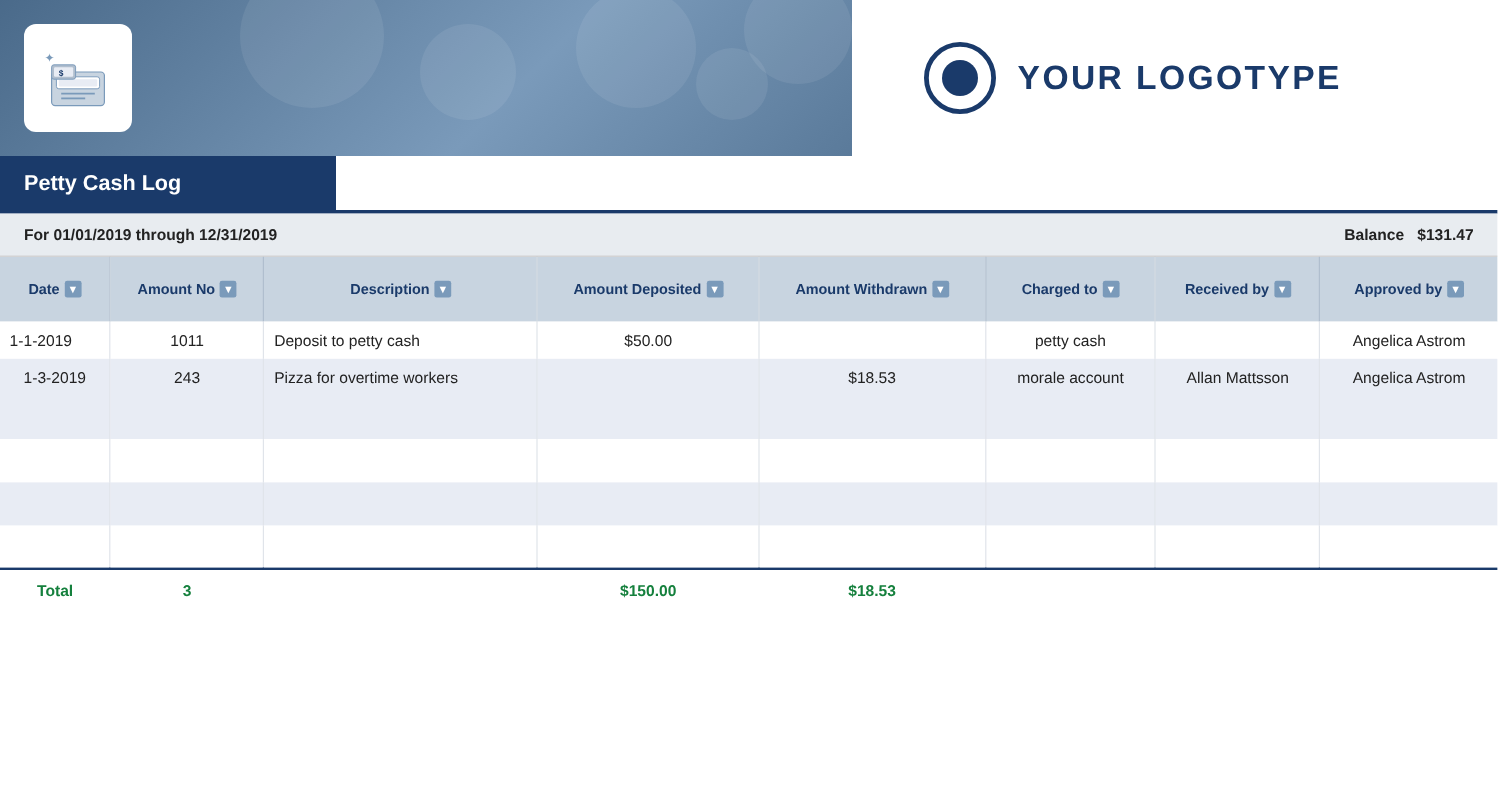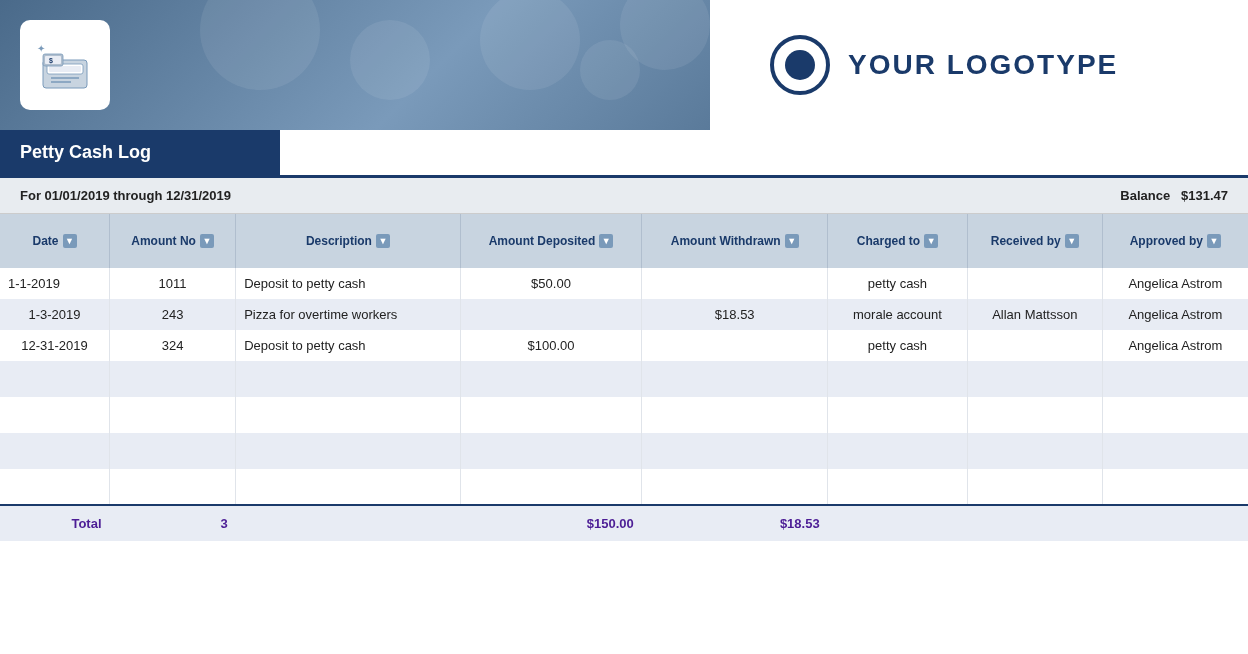--- a/index.html
+++ b/index.html
@@ -165,23 +165,22 @@
 
     
     .total-row {
       border-top: 2px solid #1a3a6a;
       background: #fff;
     }
     .total-row td {
       padding: 10px 8px;
       font-weight: bold;
       font-size: 13px;
-      color: #4c1d95;
+      color: #15803d;
       border-right: none;
-      text-align: right;
     }
 
     .title-wrapper {
       border-bottom: 3px solid #1a3a6a;
     }
   </style>
 </head>
 <body>
 
 <div class="header-banner">
@@ -304,30 +303,20 @@
         <tr>
           <td style="text-align: center;">1-3-2019</td>
           <td style="text-align: center;">243</td>
           <td style="text-align: left;">Pizza for overtime workers</td>
           <td style="text-align: center;"></td>
           <td style="text-align: center;">$18.53</td>
           <td style="text-align: center;">morale account</td>
           <td style="">Allan Mattsson</td>
           <td style="text-align: center;">Angelica Astrom</td>
         </tr>
-        <tr>
-          <td style="text-align: center;">12-31-2019</td>
-          <td style="text-align: center;">324</td>
-          <td style="text-align: left;">Deposit to petty cash</td>
-          <td style="text-align: center;">$100.00</td>
-          <td style="text-align: center;"></td>
-          <td style="text-align: center;">petty cash</td>
-          <td style="text-align: center;"></td>
-          <td style="text-align: center;">Angelica Astrom</td>
-        </tr>
         <tr class="empty-row" style="background: rgb(232, 236, 244);">
           <td></td>
           <td></td>
           <td></td>
           <td></td>
           <td></td>
           <td></td>
           <td></td>
           <td></td>
         </tr>

